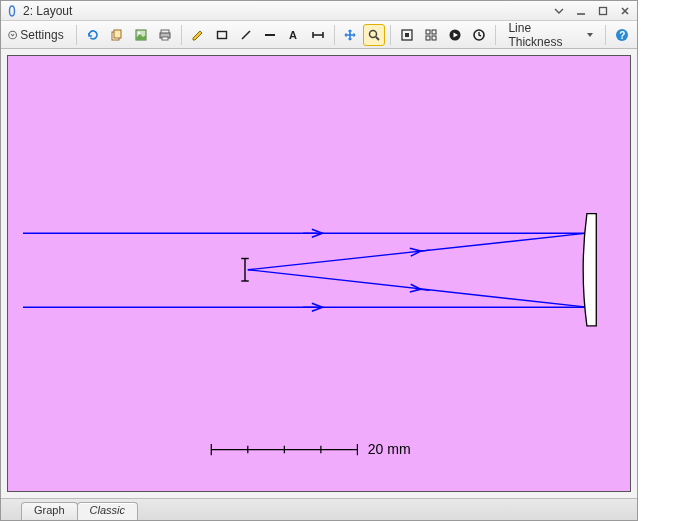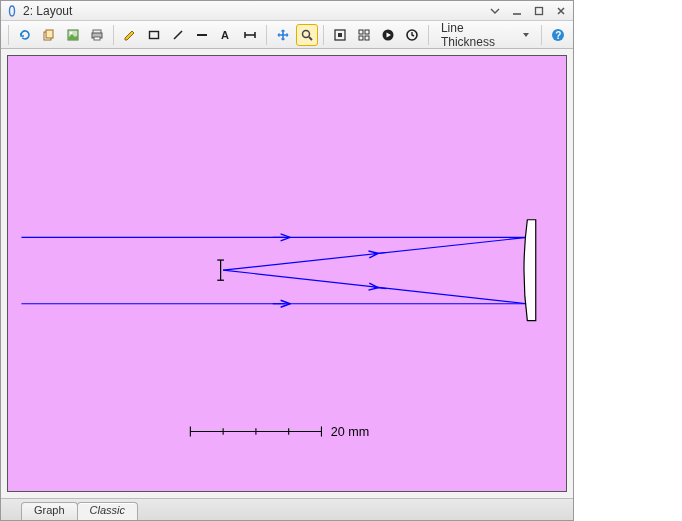--- a/index.html
+++ b/index.html
@@ -5,21 +5,21 @@
   * { box-sizing: border-box; }
   html, body {
     margin: 0; padding: 0;
     width: 682px; height: 521px;
     font-family: "Segoe UI", Tahoma, sans-serif;
     font-size: 12px;
     background: #fff;
     overflow: hidden;
   }
   .window {
-    width: 574px; height: 521px;
+    width: 638px; height: 521px;
     display: flex; flex-direction: column;
     border: 1px solid #999;
     background: linear-gradient(#fdfdfd,#f2f2f2);
   }
   .titlebar {
     height: 20px;
     display: flex; align-items: center;
     padding: 0 4px;
     background: linear-gradient(#fbfbfb,#ececec);
     border-bottom: 1px solid #ccc;
@@ -148,20 +148,27 @@
       </div>
       <div class="ctl">
         <svg width="10" height="10" viewBox="0 0 10 10">
             <path d="M2 2 L8 8 M8 2 L2 8" stroke="#555" stroke-width="1.5"></path>
           </svg>
       </div>
     </div>
   </div>
 
   <div class="toolbar">
+    <div class="tbtn settings">
+      <svg width="12" height="12" viewBox="0 0 12 12">
+          <circle cx="6" cy="6" r="5" fill="none" stroke="#666" stroke-width="1.3"></circle>
+          <path d="M4 5 L6 7 L8 5" fill="none" stroke="#666" stroke-width="1.3"></path>
+        </svg>
+      <span>Settings</span>
+    </div>
     <div class="tsep"></div>
 
     <div class="tbtn" title="Refresh">
       <svg width="14" height="14" viewBox="0 0 14 14">
           <path d="M3 7a4 4 0 1 1 1.2 2.8" fill="none" stroke="#1e7fd6" stroke-width="1.6"></path>
           <path d="M3 5 L3 8 L6 8" fill="none" stroke="#1e7fd6" stroke-width="1.6"></path>
         </svg>
     </div>
     <div class="tbtn">
       <svg width="14" height="14" viewBox="0 0 14 14">

